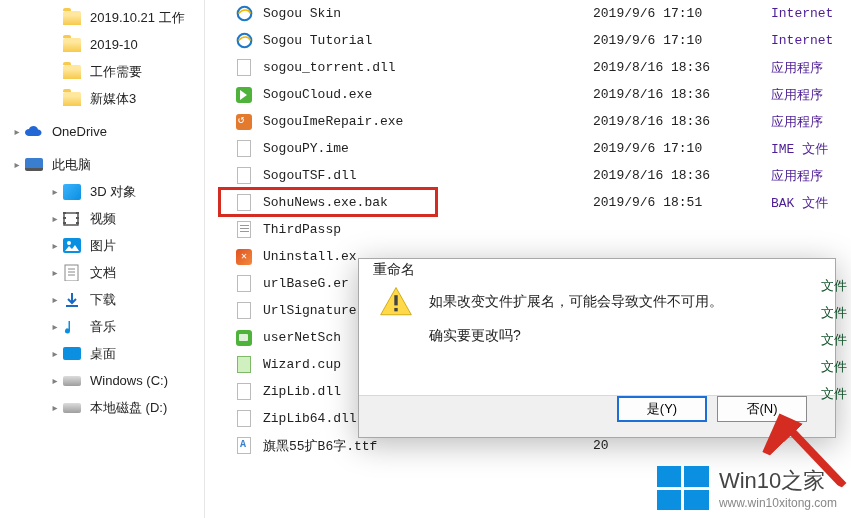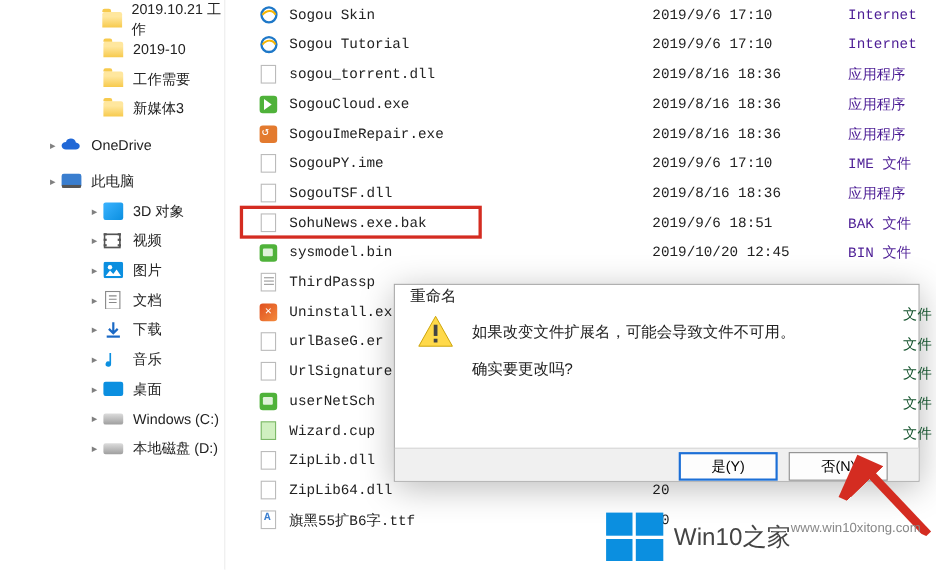--- a/index.html
+++ b/index.html
@@ -19,21 +19,20 @@
       background: #fff;
       padding-top: 4px;
       border-right: 1px solid #e6e6e6;
     }
     .tree-item {
       display: flex;
       align-items: center;
       height: 27px;
       padding-left: 10px;
       cursor: default;
-      margin-left: 31px;
     }
     .tree-item.indent1 { padding-left: 48px; }
     .tree-icon {
       width: 20px; height: 20px;
       margin-right: 8px;
       display: inline-flex;
       align-items: center;
       justify-content: center;
       flex-shrink: 0;
     }
@@ -115,26 +114,26 @@
       padding: 4px 20px 0 20px;
     }
     .dialog-warn {
       width: 34px; height:34px;
       margin-right: 16px;
     }
     .dialog-text { font-size:14px; line-height: 2.4; }
     .dialog-buttons {
       position: absolute;
       bottom: 0; left:0; right:0;
-      height: 30px;
+      height: 42px;
       background:#f0f0f0;
       border-top:1px solid #d8d8d8;
       display:flex;
       justify-content:flex-end;
-      align-items:flex-end;
+      align-items:flex-start;
       padding-right: 28px;
       gap: 10px;
     }
     .dlg-btn {
       min-width: 90px;
       height: 26px;
       background:#fdfdfd;
       border:1px solid #8a8a8a;
       font-size:13px;
       cursor:pointer;
@@ -155,21 +154,21 @@
       gap:10px;
     }
     .watermark-logo {
       width:52px; height:44px;
       display:grid;
       grid-template-columns:1fr 1fr;
       grid-template-rows:1fr 1fr;
       gap:3px;
     }
     .watermark-logo div{ background:#0b8fe0;}
-    .watermark-text { display:flex; flex-direction:row;justify-content:center; }
+    .watermark-text { display:flex; flex-direction:column;justify-content:center; }
     .wm-t1 { font-size:22px; font-weight:500; color:#444;}
     .wm-t2 { font-size:12px; color:#888;}
   </style>
 </head>
 <body>
 
 <div class="container">
   <div class="sidebar" id="sidebar">
       <div class="tree-item indent1">
         <span style="width: 14px;"></span>
@@ -382,30 +381,20 @@
       </div>
       <div class="file-row">
         <div class="file-name-col">
           <span class="file-icon">
             <div class="fi-blank"></div>
           </span>
           <span>SohuNews.exe.bak</span>
         </div>
         <div class="file-date-col">2019/9/6 18:51</div>
         <div class="file-type-col">BAK 文件</div>
-      </div>
-      <div class="file-row">
-        <div class="file-name-col">
-          <span class="file-icon">
-            <div class="fi-sys"></div>
-          </span>
-          <span>sysmodel.bin</span>
-        </div>
-        <div class="file-date-col">2019/10/20 12:45</div>
-        <div class="file-type-col">BIN 文件</div>
       </div>
       <div class="file-row">
         <div class="file-name-col">
           <span class="file-icon">
             <div class="fi-text"></div>
           </span>
           <span>ThirdPassp</span>
         </div>
         <div class="file-date-col"></div>
         <div class="file-type-col"></div>

